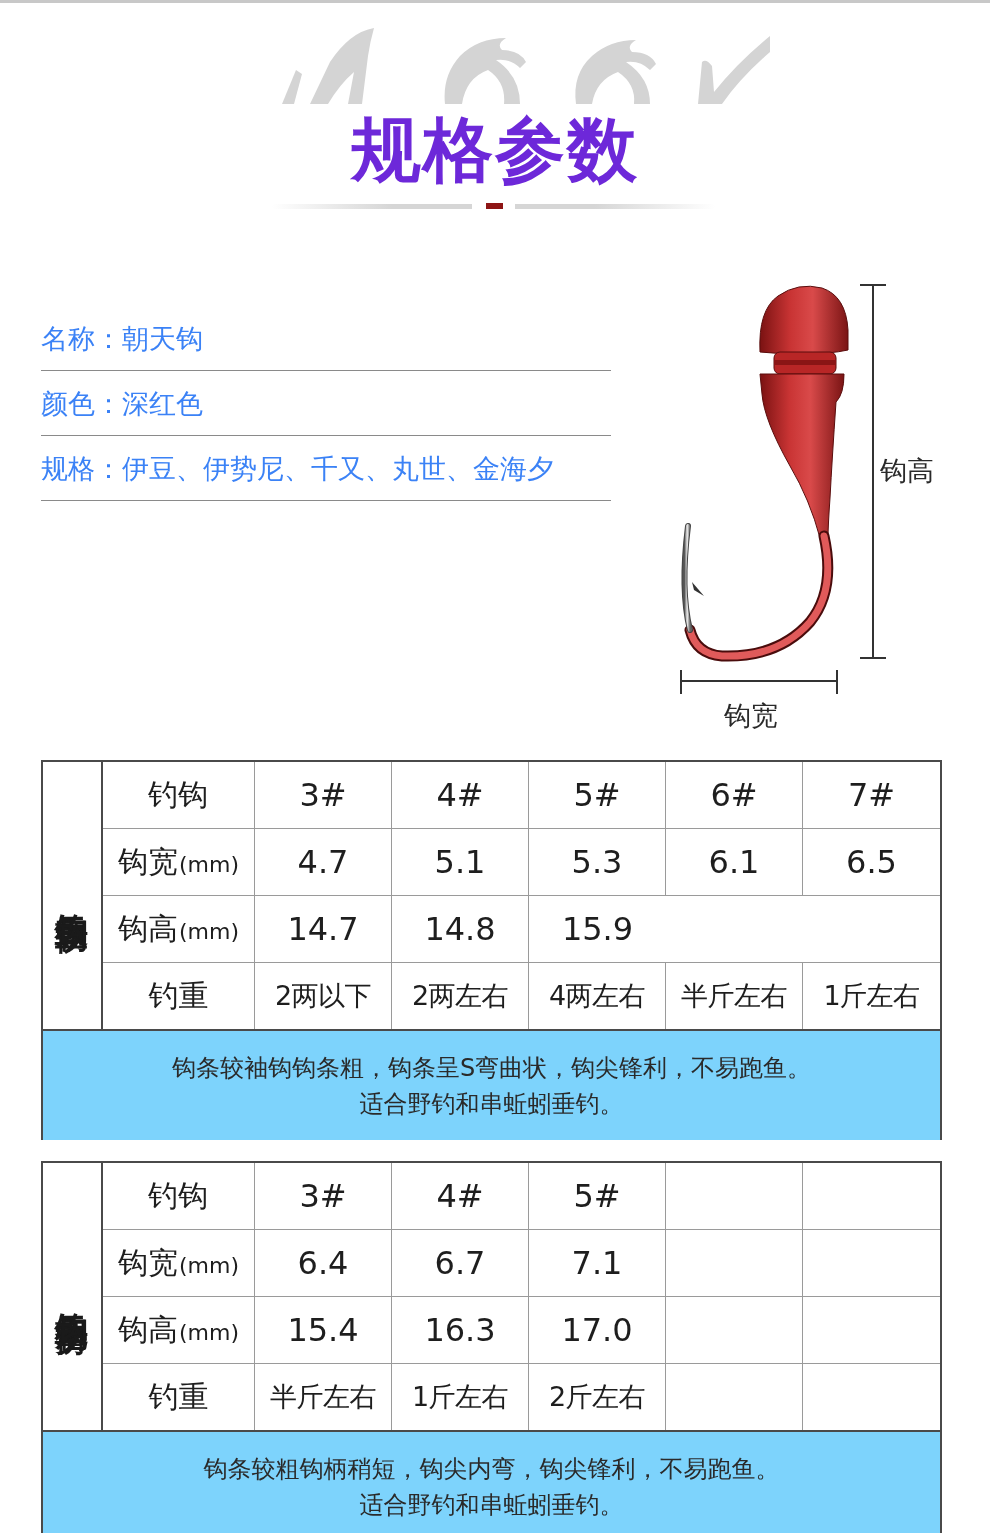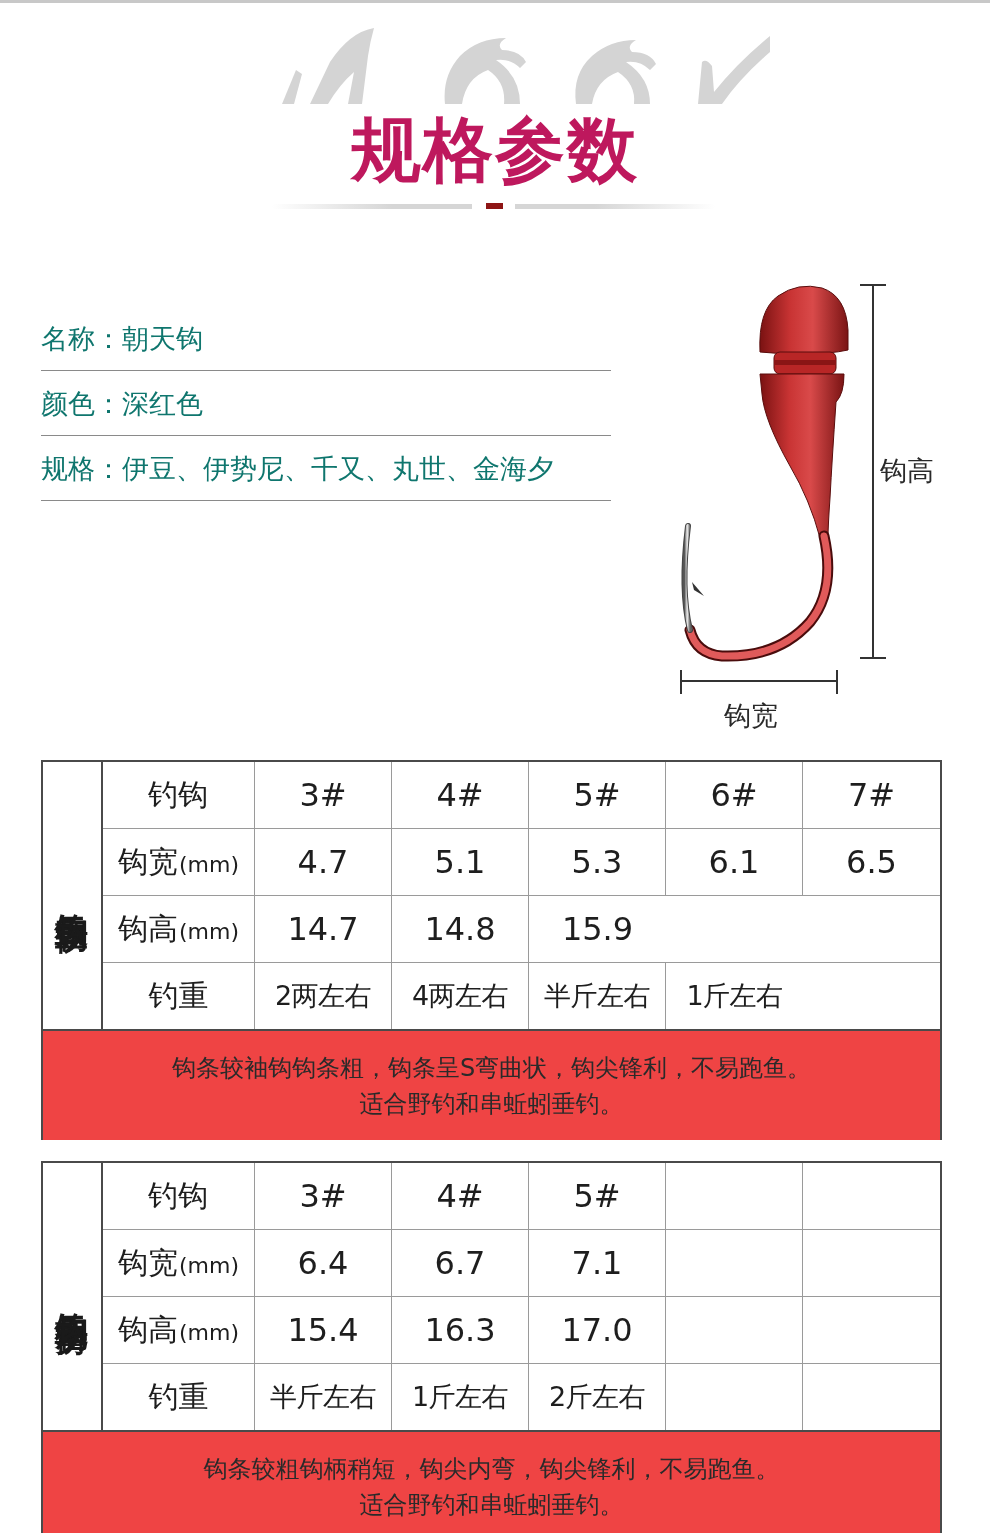--- a/index.html
+++ b/index.html
@@ -5,29 +5,29 @@
   * { box-sizing: border-box; margin: 0; padding: 0; }
   html, body { width: 990px; height: 1533px; background: #ffffff; overflow: hidden; }
   body { position: relative; font-family: "DejaVu Sans", "Liberation Sans", sans-serif; color: #1a1a1a; }
 
   .top-rule { position: absolute; left: 0; top: 0; width: 990px; height: 3px; background: #c8c8c8; }
 
   
   .watermark { position: absolute; left: 270px; top: 22px; width: 500px; height: 82px; overflow: hidden; }
   .watermark svg { width: 100%; height: 100%; }
   .title { position: absolute; left: 0; top: 104px; width: 990px; text-align: center;
-           font-size: 70px; font-weight: bold; letter-spacing: 2px; color: #be185d; line-height: 92px; }
+           font-size: 70px; font-weight: bold; letter-spacing: 2px; color: #6d28d9; line-height: 92px; }
   .title-underline { position: absolute; top: 204px; height: 5px; }
   .ul-left { left: 272px; width: 200px; background: linear-gradient(to right, rgba(210,210,210,0), #d6d6d6 60%, #d6d6d6); }
   .ul-right { left: 515px; width: 200px; background: linear-gradient(to left, rgba(210,210,210,0), #d6d6d6 60%, #d6d6d6); }
   .ul-accent { position: absolute; left: 486px; top: 203px; width: 17px; height: 6px; background: #8e1515; }
 
   
   .spec-list { position: absolute; left: 41px; top: 306px; width: 570px; }
-  .spec-row { height: 65px; border-bottom: 1.5px solid #8a8a8a; display: flex; align-items: center; font-size: 27px; color: #0f766e; padding-top: 2px; }
+  .spec-row { height: 65px; border-bottom: 1.5px solid #8a8a8a; display: flex; align-items: center; font-size: 27px; color: #3b82f6; padding-top: 2px; }
   .spec-row .lbl { white-space: nowrap; }
   .spec-row .val { white-space: nowrap; }
 
   
   .hook-figure { position: absolute; left: 660px; top: 270px; width: 300px; height: 470px; }
   .hook-figure svg { position: absolute; left: 0; top: 0; }
   .dim-label { position: absolute; font-size: 27px; color: #2a2a2a; }
   .dim-height { left: 220px; top: 183px; }
   .dim-width { left: 64px; top: 428px; }
 
@@ -44,21 +44,21 @@
   .row { display: flex; height: 67px; border-bottom: 1.5px solid #9a9a9a; }
   .row:last-child { border-bottom: none; height: 66px; }
   .cell { display: flex; align-items: center; justify-content: center; border-right: 1.5px solid #9a9a9a;
           font-size: 32px; color: #1e1e1e; white-space: nowrap; }
   .cell:last-child { border-right: none; }
   .c-head { width: 152px; font-size: 30px; }
   .c-val { width: 137px; }
   .c-val.last { width: 137px; }
   .unit { font-size: 22px; margin-left: 1px; padding-top: 4px; }
   .weight { font-size: 27px; letter-spacing: -0.5px; }
-  .desc { position: absolute; left: 0; top: 267px; width: 897px; height: 111px; background: #ef4444;
+  .desc { position: absolute; left: 0; top: 267px; width: 897px; height: 111px; background: #7dd3fc;
           border-top: 2px solid #4a4a4a; display: flex; flex-direction: column; align-items: center;
           justify-content: center; font-size: 24px; color: #2a2a2a; line-height: 36px; }
   .t2 .desc { height: 111px; }
 </style>
 </head>
 <body>
 
 <div class="top-rule"></div>
 
 <div class="watermark">
@@ -168,20 +168,21 @@
             <span class="unit">(mm)</span>
           </div>
         <div class="cell c-val">14.7</div>
         <div class="cell c-val">14.8</div>
         <div class="cell c-val last">15.9</div>
       </div>
       <div class="row">
         <div class="cell c-head">
             <span>钓重</span>
           </div>
+        <div class="cell c-val weight">2两以下</div>
         <div class="cell c-val weight">2两左右</div>
         <div class="cell c-val weight">4两左右</div>
         <div class="cell c-val weight">半斤左右</div>
         <div class="cell c-val weight last">1斤左右</div>
       </div>
     </div>
   </div>
   <div class="desc">
     <div>钩条较袖钩钩条粗，钩条呈S弯曲状，钩尖锋利，不易跑鱼。</div>
     <div>适合野钓和串蚯蚓垂钓。</div>

